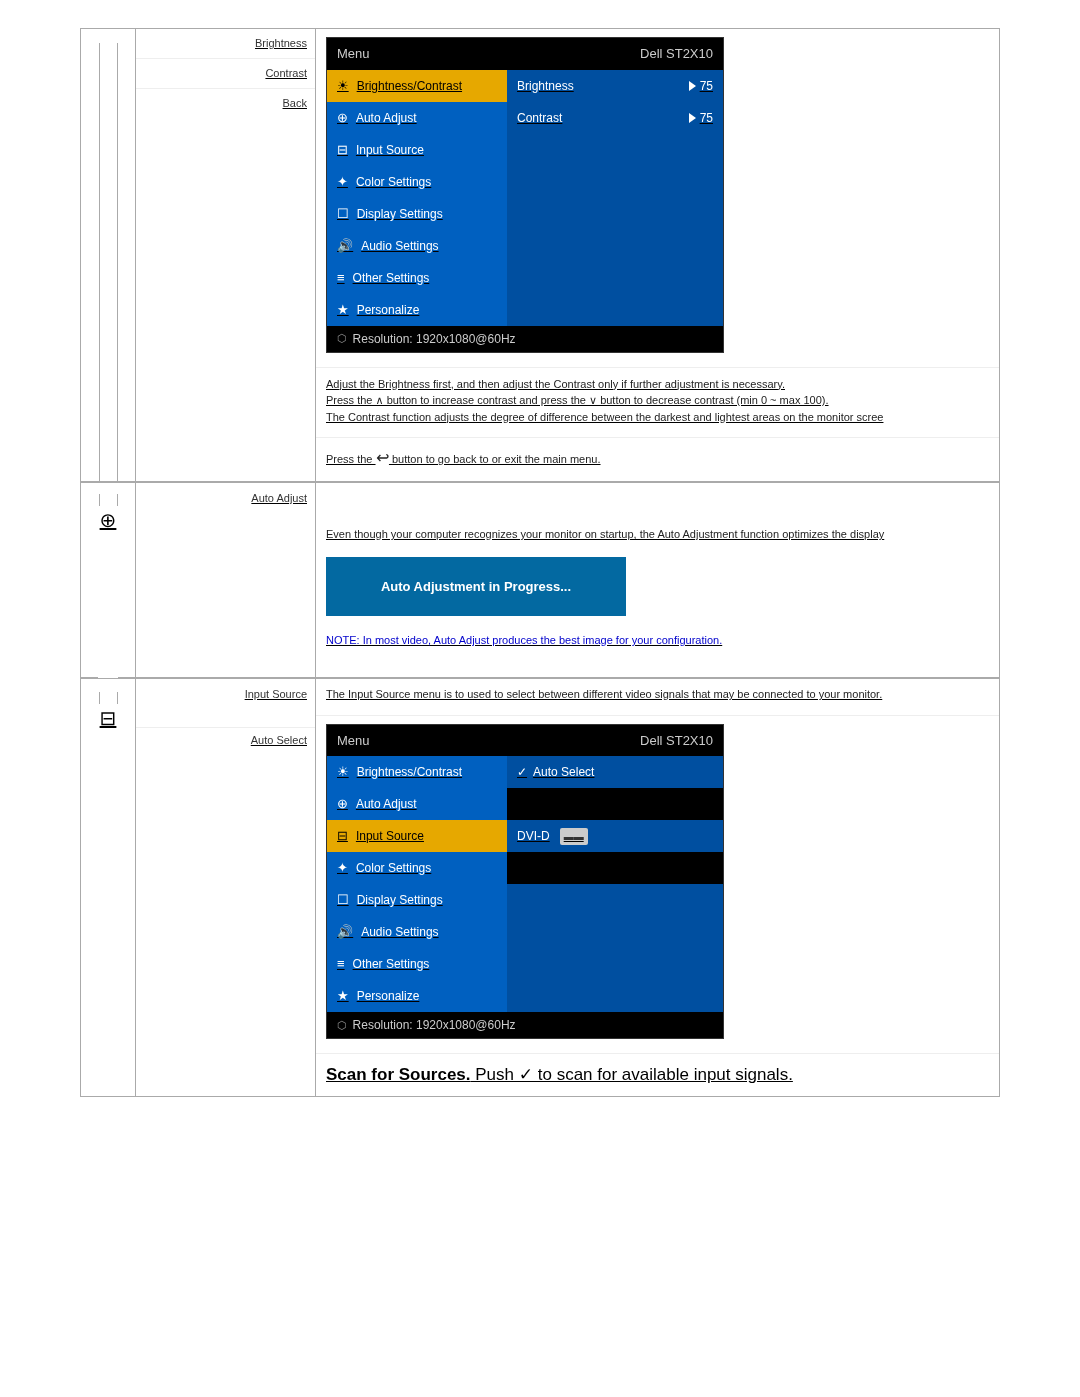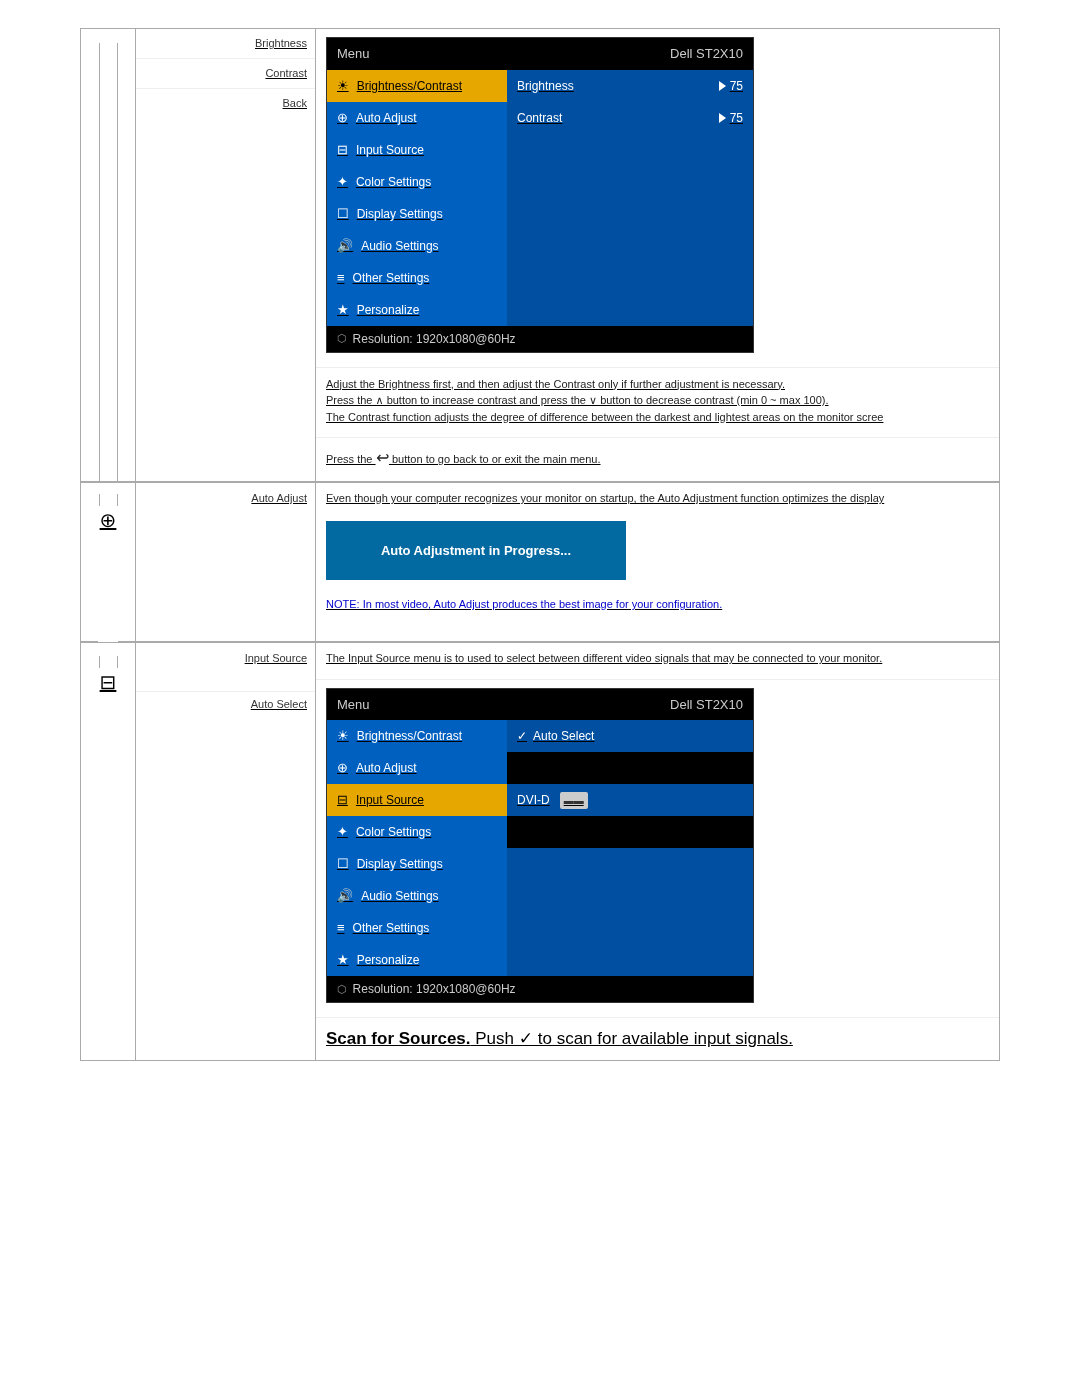--- a/index.html
+++ b/index.html
@@ -15,21 +15,21 @@
     .page-wrapper {
       padding: 28px 80px;
       display: flex;
       flex-direction: column;
       gap: 0;
       text-decoration: underline;
     }
 
     
     .osd-menu {
-      width: 428px;
+      width: 398px;
       background: #000;
       border: 1px solid #333;
       margin-bottom: 6px;
     }
     .osd-header {
       display: flex;
       justify-content: space-between;
       align-items: center;
       background: #000;
       padding: 6px 10px;
@@ -349,21 +349,21 @@
       </div>
     </div>
 
     <div class="label-col">
       <div class="label-cell" style="min-height:80px;align-items:flex-start;padding-top:10px;">
         <span>Auto Adjust</span>
       </div>
     </div>
 
     <div class="content-col">
-      <div class="content-cell" style="min-height:160px;">
+      <div class="content-cell" style="min-height:160px;margin-top:36px;">
         <p class="description-text">Even though your computer recognizes your monitor on startup, the Auto Adjustment function optimizes the display</p>
         <div class="auto-adjust-box">
           <span>Auto Adjustment in Progress...</span>
         </div>
         <p class="note-text">NOTE: In most video, Auto Adjust produces the best image for your configuration.</p>
       </div>
     </div>
   </div>
 
   <div class="big-section" style="margin-top:-1px;">

